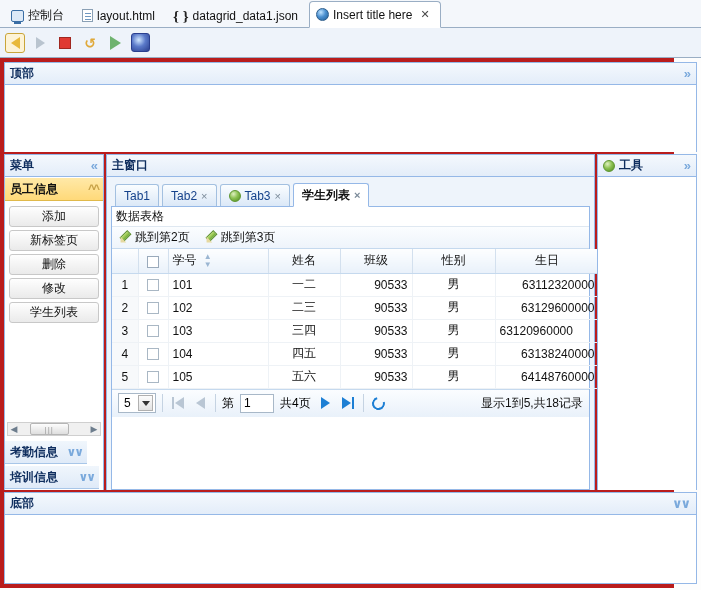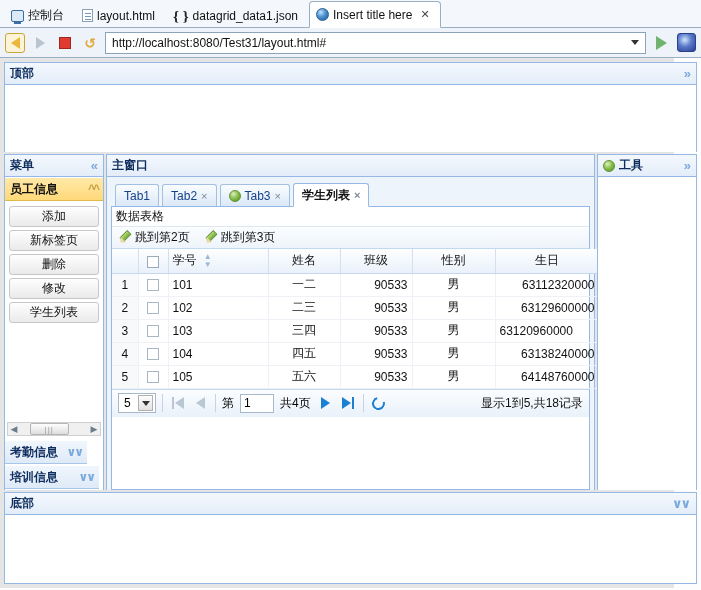--- a/index.html
+++ b/index.html
@@ -100,21 +100,21 @@
   .url-text { flex:1; color:#111; white-space:nowrap; overflow:hidden; }
   .url-caret { width:0;height:0;border-left:4px solid transparent;border-right:4px solid transparent;border-top:5px solid #333; margin-left:6px; margin-right:2px;}
   .go-play { width:0;height:0;border-top:7px solid transparent;border-bottom:7px solid transparent;border-left:11px solid #6fb36f; }
   .blue-globe {
     width:19px;height:19px;border-radius:3px;
     background: radial-gradient(circle at 40% 35%, #cfe6ff 0%, #5a79c9 45%, #2a3f8f 100%);
     border:1px solid #2a3f8f;
   }
 
   
-  .page { position: relative; width:674px; height: 530px; background:#e5e5e5; padding: 4px; }
+  .page { position: relative; width:674px; height: 530px; background:#b91c1c; padding: 4px; }
 
   .panel { border:1px solid #95b8e7; background:#fff; }
   .panel-header {
     height: 22px;
     background: linear-gradient(#f4f8fd, #e3edf9);
     border-bottom: 1px solid #95b8e7;
     display: flex; align-items:center;
     padding: 0 5px;
     font-weight: bold;
     color: #0e2d5e;
@@ -305,24 +305,20 @@
   <div class="navbtn">
     <span class="arrow-fwd"></span>
   </div>
   <div class="navbtn">
     <span class="stop-sq"></span>
   </div>
   <div class="navbtn">
     <span class="refresh-ico">↺</span>
   </div>
 
-  <div class="url-input">
-    <span class="url-text">http://localhost:8080/Test31/layout.html#</span>
-    <span class="url-caret"></span>
-  </div>
 
   <div class="navbtn">
     <span class="go-play"></span>
   </div>
   <div class="navbtn">
     <span class="blue-globe"></span>
   </div>
 </div>
 
 <div class="page">

